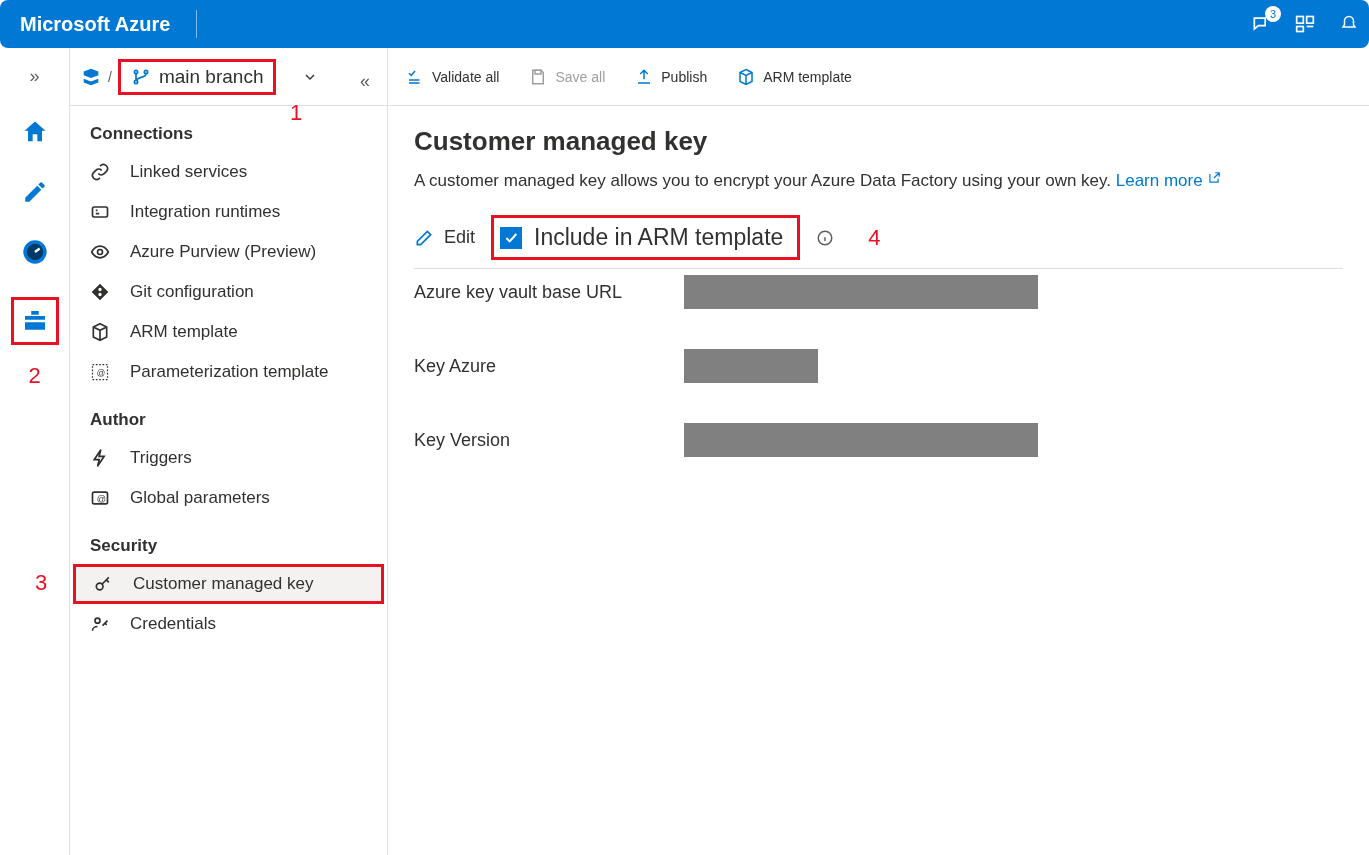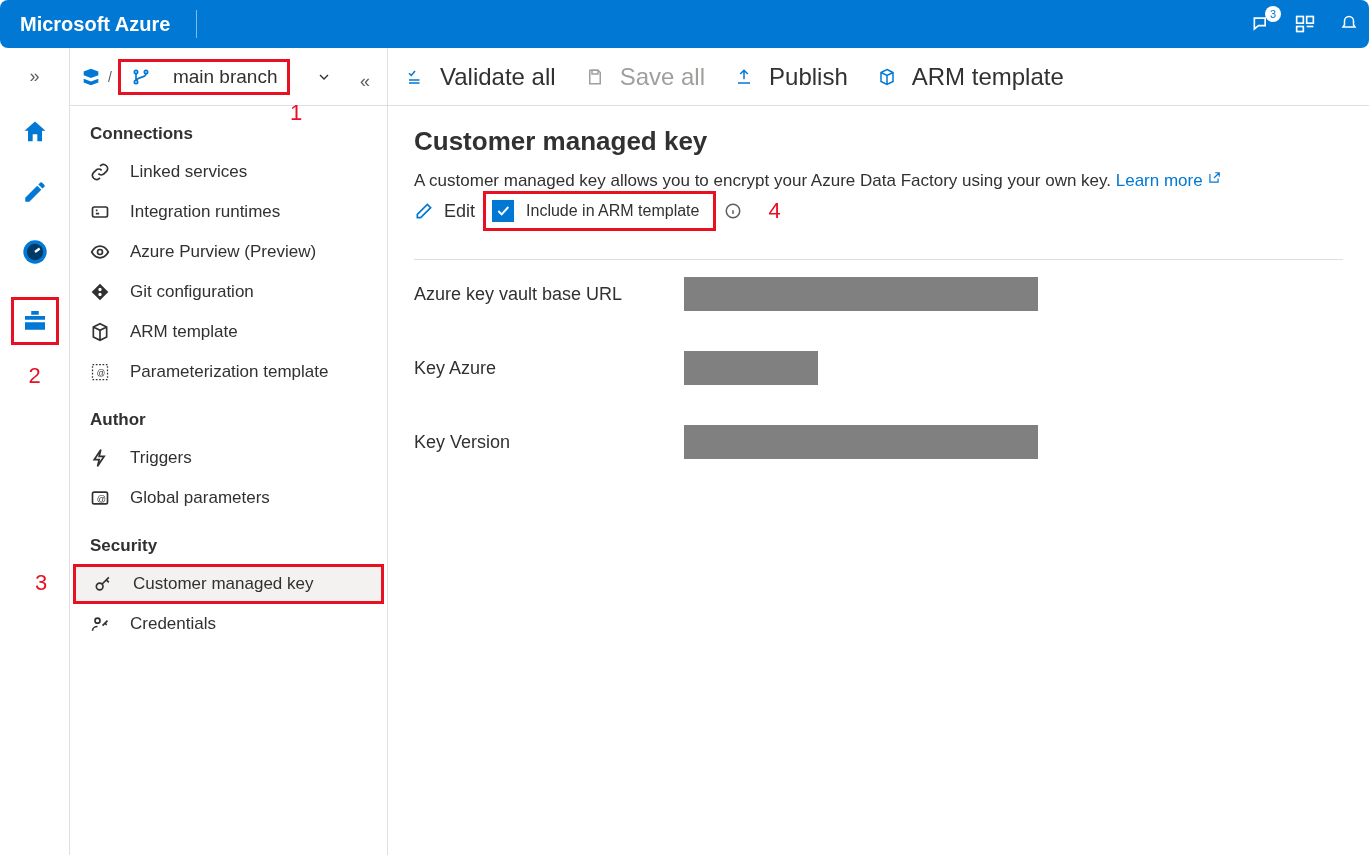--- a/index.html
+++ b/index.html
@@ -19,46 +19,46 @@
   .rail { width: 70px; border-right: 1px solid #e1dfdd; padding-top: 18px; display: flex; flex-direction: column; align-items: center; gap: 30px; }
   .rail .collapse-btn { font-size: 18px; color: #605e5c; }
   .rail .rail-icon { width: 30px; height: 30px; display:flex; align-items:center; justify-content:center; }
   .rail .rail-icon.selected-box { border: 3px solid #e81123; padding: 6px; width: 48px; height: 48px; }
   .rail-annot { color: #e81123; font-size: 22px; font-weight: 400; margin-top: -12px; }
 
   
   .sidepanel { width: 318px; border-right: 1px solid #e1dfdd; display: flex; flex-direction: column; }
   .toolbar-row { display: flex; align-items: center; height: 58px; border-bottom: 1px solid #e1dfdd; padding: 0 10px; gap: 6px; }
   .adf-icon { width: 22px; height: 22px; }
-  .branch-pill { display: flex; align-items: center; border: 3px solid #e81123; padding: 4px 10px; gap: 22px; }
+  .branch-pill { display: flex; align-items: center; border: 3px solid #e81123; padding: 4px 10px; gap: 8px; }
   .branch-label { font-size: 19px; color: #323130; }
   .chevron { margin-left: 20px; }
   .annot-1 { color: #e81123; font-size: 22px; position: absolute; margin-top: 72px; margin-left: 210px; }
   .collapse-right { position:absolute; margin-left:280px; margin-top: 10px; font-size:18px; color:#605e5c;}
 
   .section-header { font-size: 17px; font-weight: 600; padding: 18px 20px 8px; }
   .nav-item { display: flex; align-items: center; gap: 20px; padding: 10px 20px; font-size: 17px; cursor: pointer; }
   .nav-item.selected { background: #f3f2f1; border: 3px solid #e81123; margin: 0 3px; padding: 7px 17px; }
   .nav-icon { width: 20px; height: 20px; display:inline-flex; align-items:center; justify-content:center; }
   .annot-3 { color:#e81123; font-size:22px; position:absolute; margin-left:-35px; margin-top:6px;}
 
   
   .content { flex: 1; display: flex; flex-direction: column; }
   .actions-row { display:flex; align-items:center; gap: 30px; height:58px; border-bottom:1px solid #e1dfdd; padding:0 18px; }
-  .action { display:flex; align-items:center; gap:16px; font-size:24px; color:#323130; }
+  .action { display:flex; align-items:center; gap:8px; font-size:14px; color:#323130; }
   .action.disabled { color:#a19f9d; }
   .action .ic { width:18px; height:18px; display:inline-flex; align-items:center; justify-content:center;}
 
   .content-inner { padding: 20px 26px; }
   h1 { font-size: 26px; font-weight: 600; margin-bottom: 14px; }
-  .intro { font-size: 17px; margin-bottom: 0; }
+  .intro { font-size: 17px; margin-bottom: 24px; }
   .intro a { color:#0078d4; text-decoration:none; }
   .ext-icon { width:14px; height:14px; display:inline-block; vertical-align: text-top; margin-left:4px;}
 
-  .edit-row { display:flex; align-items:center; gap:8px; border-bottom:1px solid #e1dfdd; padding-bottom:28px; margin-bottom: 17px;}
+  .edit-row { display:flex; align-items:center; gap:16px; border-bottom:1px solid #e1dfdd; padding-bottom:8px; margin-bottom: 6px;}
   .edit-btn { display:flex; align-items:center; gap:10px; font-size:18px; color:#323130; }
   .include-box { border:3px solid #e81123; padding: 6px 14px 6px 6px; display:flex; align-items:center; gap:12px; }
   .chk { width:22px; height:22px; background:#0078d4; display:inline-flex; align-items:center; justify-content:center; }
   .info-ic { width:18px; height:18px; color:#605e5c; display:inline-flex; align-items:center; justify-content:center;}
   .annot-4 { color:#e81123; font-size:22px; margin-left: 18px;}
 
   .kv-row { display:flex; align-items:center; margin-bottom: 40px; }
   .kv-label { width: 270px; font-size:18px; color:#323130;}
   .redact { background:#808080; height:34px; }
   .redact.w1 { width: 354px;}
@@ -303,21 +303,21 @@
               </svg>
             </span>
           <span>Edit</span>
         </div>
         <div class="include-box">
           <span class="chk">
               <svg viewBox="0 0 24 24" width="16" height="16" fill="none" stroke="#fff" stroke-width="3">
                 <path d="M5 12l5 5L20 6"></path>
               </svg>
             </span>
-          <span style="font-size:16px;">Include in ARM template</span>
+          <span style="font-size:23px;">Include in ARM template</span>
         </div>
         <span class="info-ic">
             <svg viewBox="0 0 24 24" width="18" height="18" fill="none" stroke="#605e5c" stroke-width="2">
               <circle cx="12" cy="12" r="9"></circle>
               <path d="M12 8h.01M12 11v5"></path>
             </svg>
           </span>
         <span class="annot-4">4</span>
       </div>
 

